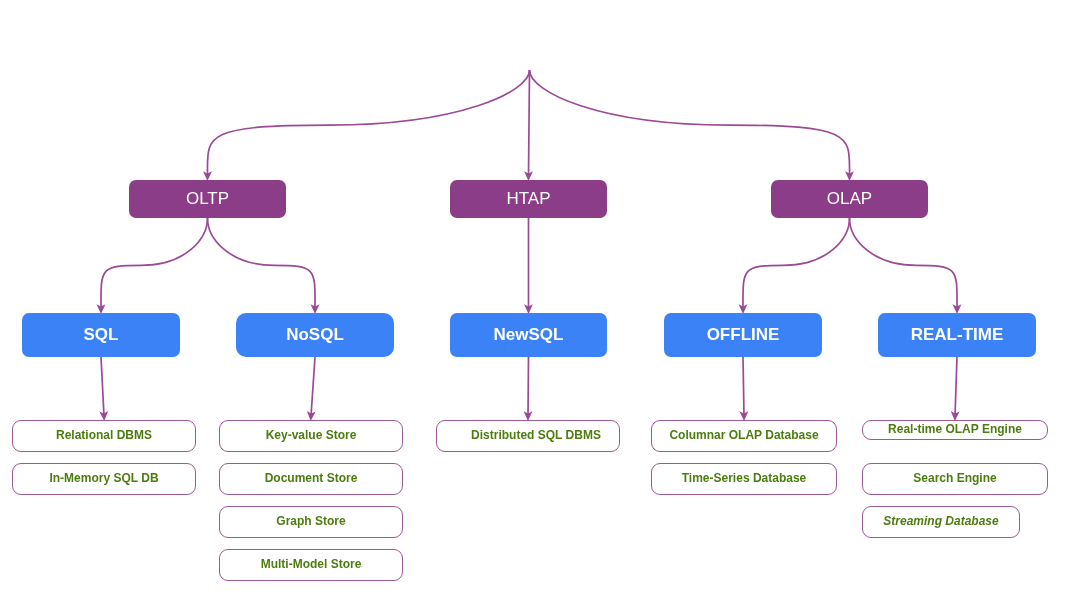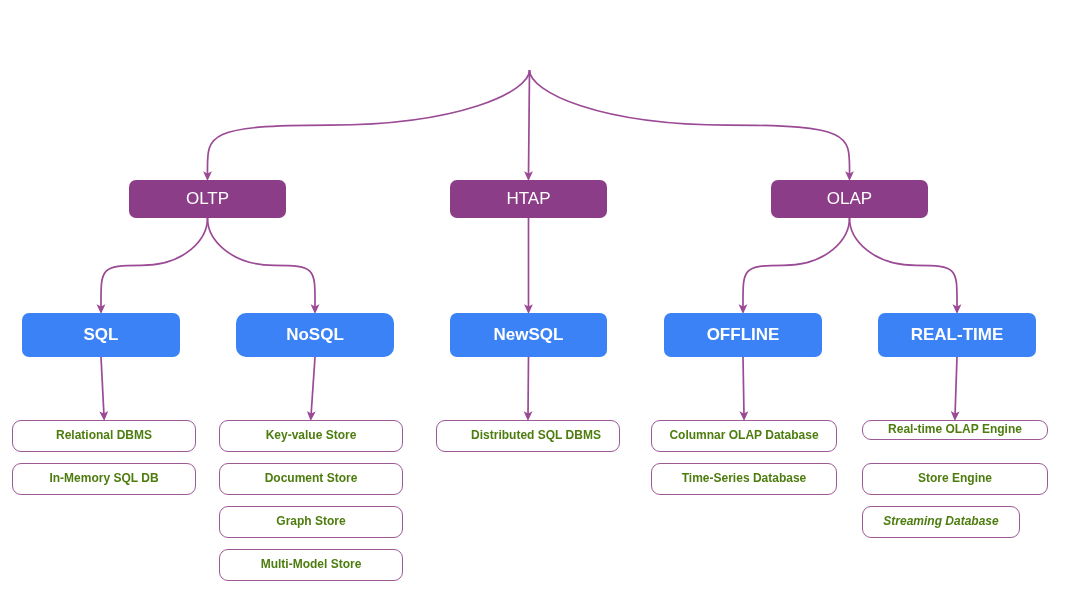--- a/index.html
+++ b/index.html
@@ -112,17 +112,17 @@
       <div class="node node-leaf" style="left: 12px; top: 420px; width: 184px; height: 32px;">Relational DBMS</div>
       <div class="node node-leaf" style="left: 12px; top: 463px; width: 184px; height: 32px;">In-Memory SQL DB</div>
       <div class="node node-leaf" style="left: 219px; top: 420px; width: 184px; height: 32px;">Key-value Store</div>
       <div class="node node-leaf" style="left: 219px; top: 463px; width: 184px; height: 32px;">Document Store</div>
       <div class="node node-leaf" style="left: 219px; top: 506px; width: 184px; height: 32px;">Graph Store</div>
       <div class="node node-leaf" style="left: 219px; top: 549px; width: 184px; height: 32px;">Multi-Model Store</div>
       <div class="node node-leaf" style="left: 436px; top: 420px; width: 184px; height: 32px; padding-left: 16px;">Distributed SQL DBMS</div>
       <div class="node node-leaf" style="left: 651px; top: 420px; width: 186px; height: 32px;">Columnar OLAP Database</div>
       <div class="node node-leaf" style="left: 651px; top: 463px; width: 186px; height: 32px;">Time-Series Database</div>
       <div class="node node-leaf" style="left: 862px; top: 420px; width: 186px; height: 20px;">Real-time OLAP Engine</div>
-      <div class="node node-leaf" style="left: 862px; top: 463px; width: 186px; height: 32px;">Store Engine</div>
+      <div class="node node-leaf" style="left: 862px; top: 463px; width: 186px; height: 32px;">Search Engine</div>
       <div class="node node-leaf" style="left: 862px; top: 506px; width: 158px; height: 32px; font-style: italic;">Streaming Database</div>
     </div>
 
 </div>
 
 </body></html>

